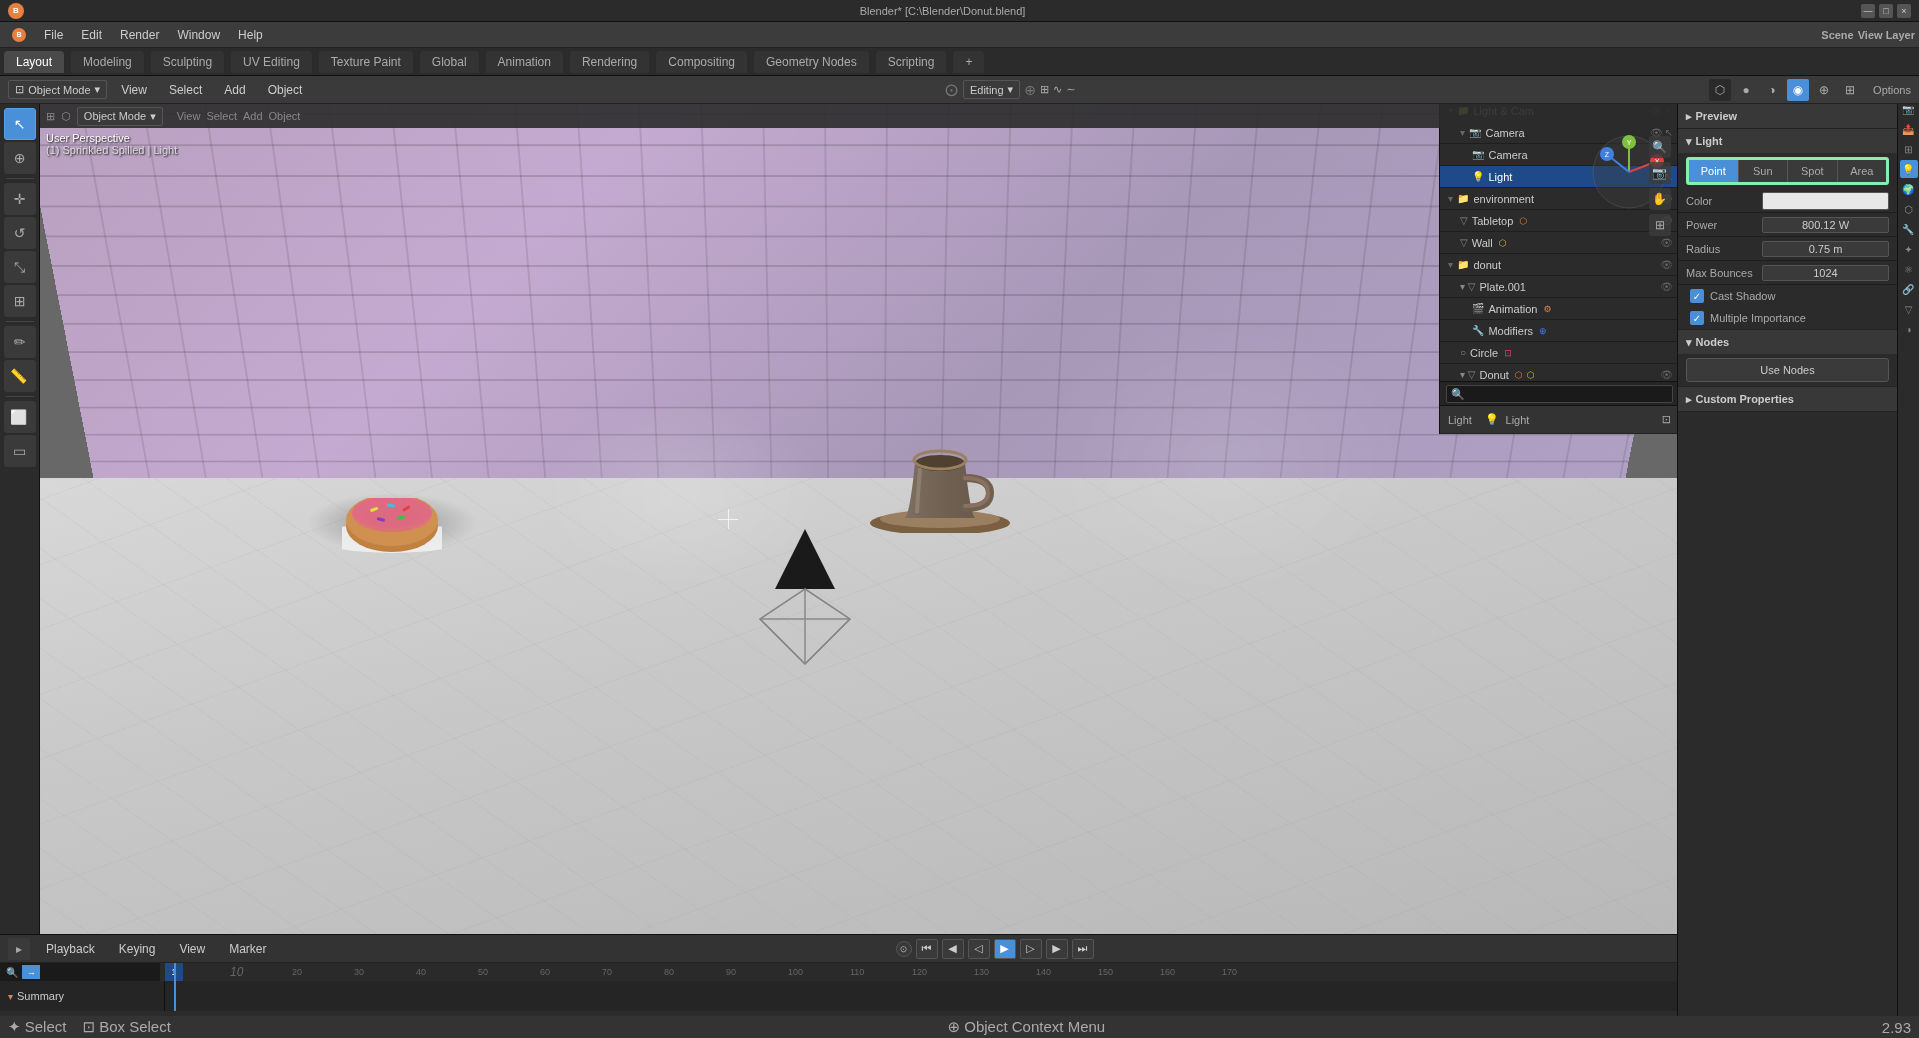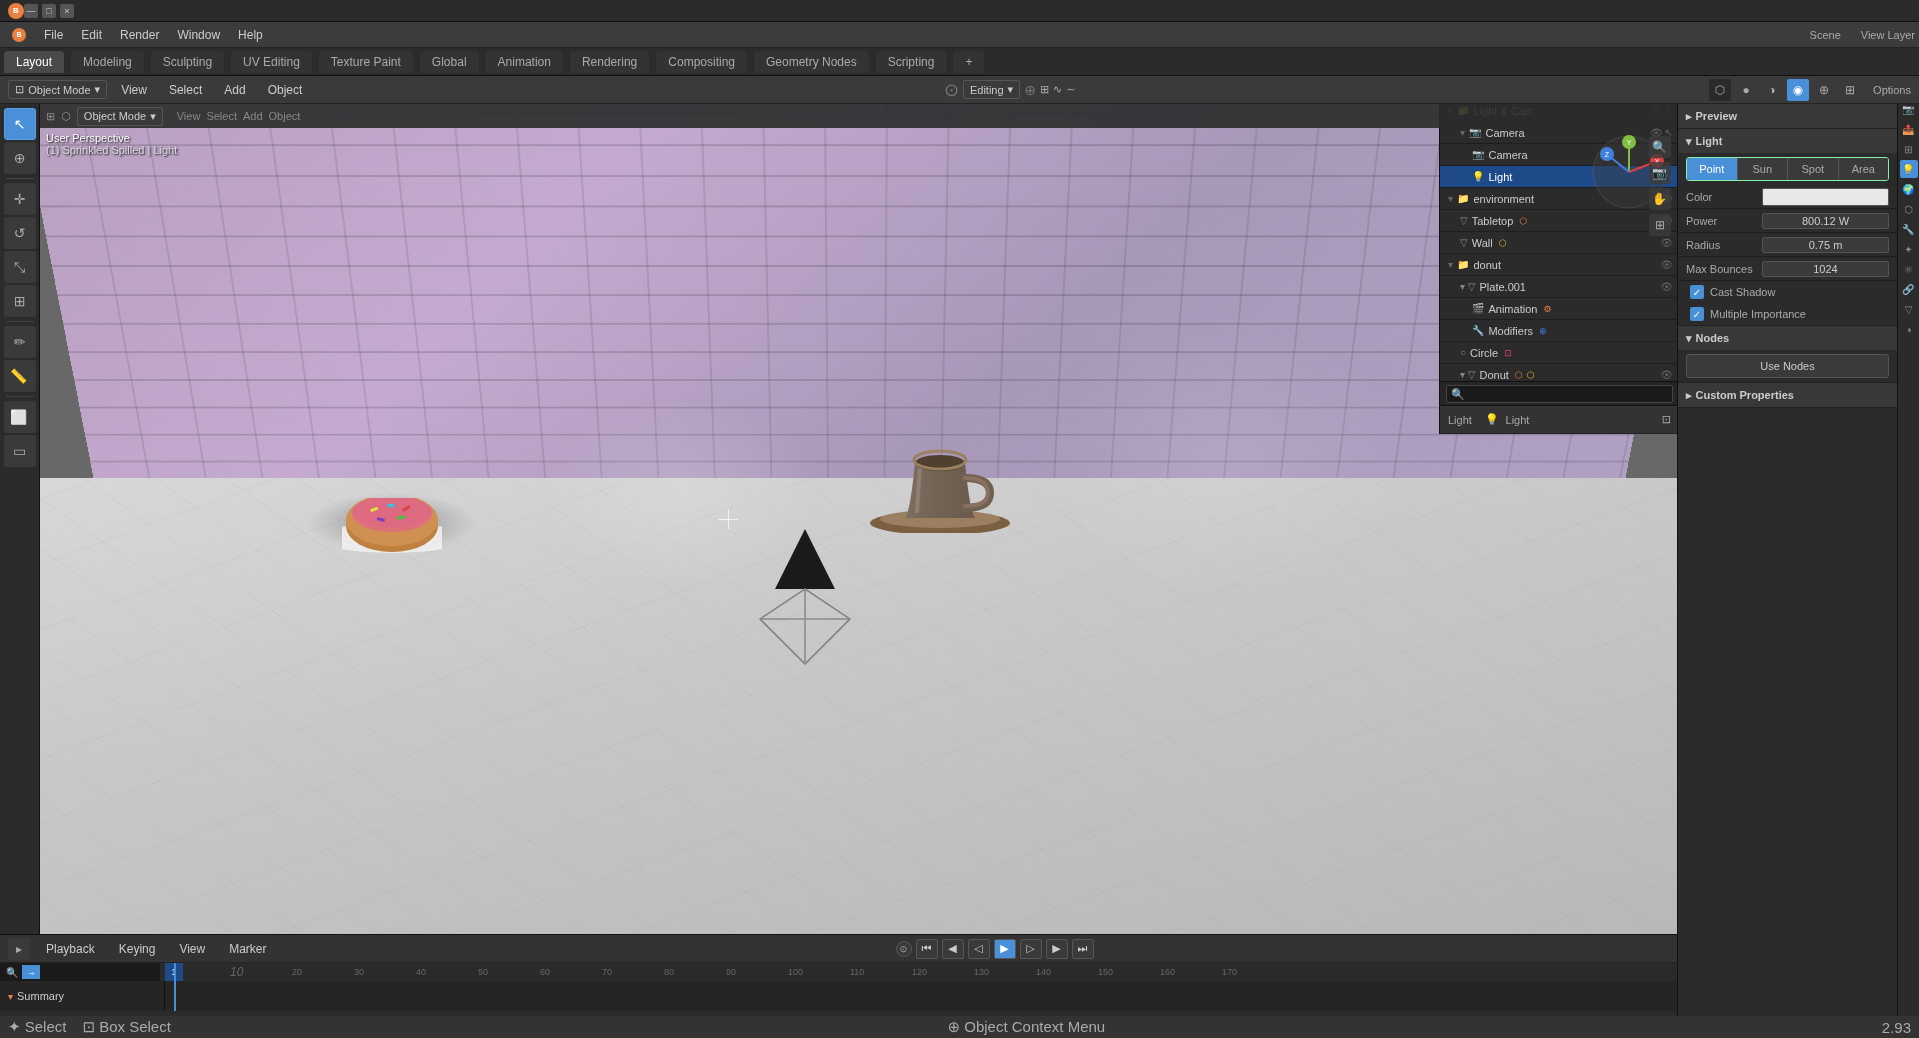--- a/index.html
+++ b/index.html
@@ -503,21 +503,21 @@
       align-items: center;
       justify-content: center;
     }
 
     
     .light-type-btns {
       display: flex;
       margin: 4px 8px;
       border-radius: 3px;
       overflow: hidden;
-      border: 1px solid #86efac;
+      border: 3px solid #86efac;
     }
     .light-type-btn {
       flex: 1;
       height: 22px;
       background: #3a3a3a;
       color: #aaa;
       font-size: 11px;
       cursor: pointer;
       display: flex;
       align-items: center;
@@ -577,37 +577,38 @@
     .shadow-blob {
       border-radius: 50%;
       background: radial-gradient(ellipse, rgba(0,0,0,0.3) 0%, transparent 70%);
     }
   </style>
 </head>
 <body>
 
 <div id="titlebar">
   <div class="blender-logo">B</div>
+  <div class="title">Blender* [C:\Blender\Donut.blend]</div>
   <div class="win-controls">
     <span>—</span>
     <span>□</span>
     <span>×</span>
   </div>
 </div>
 
 <div id="menubar">
   <div class="menu-item">
     <div class="blender-logo" style="width:14px;height:14px;font-size:7px;">B</div>
   </div>
   <div class="menu-item">File</div>
   <div class="menu-item">Edit</div>
   <div class="menu-item">Render</div>
   <div class="menu-item">Window</div>
   <div class="menu-item">Help</div>
-  <div style="margin-left:auto; display:flex; align-items:flex-start; gap:20px;">
+  <div style="margin-left:auto; display:flex; align-items:flex-start; gap:4px;font-weight:bold;">
     <span style="font-size:11px; color:#aaa;">Scene</span>
     <span style="font-size:11px; color:#aaa;">View Layer</span>
   </div>
 </div>
 
 <div id="workspace-tabs">
   <div class="ws-tab active">Layout</div>
   <div class="ws-tab">Modeling</div>
   <div class="ws-tab">Sculpting</div>
   <div class="ws-tab">UV Editing</div>

